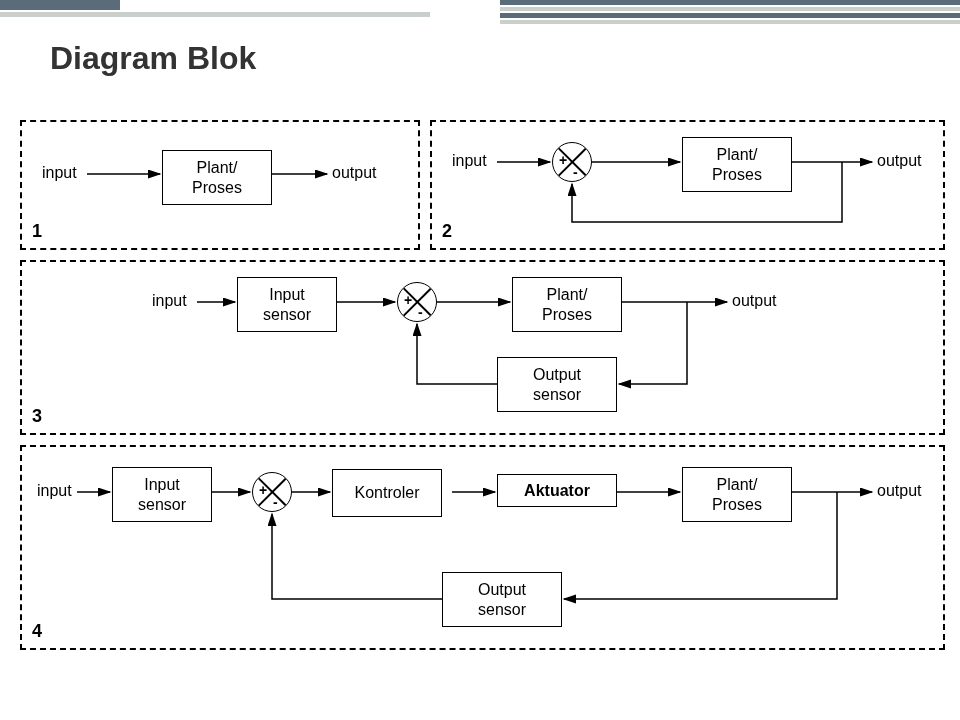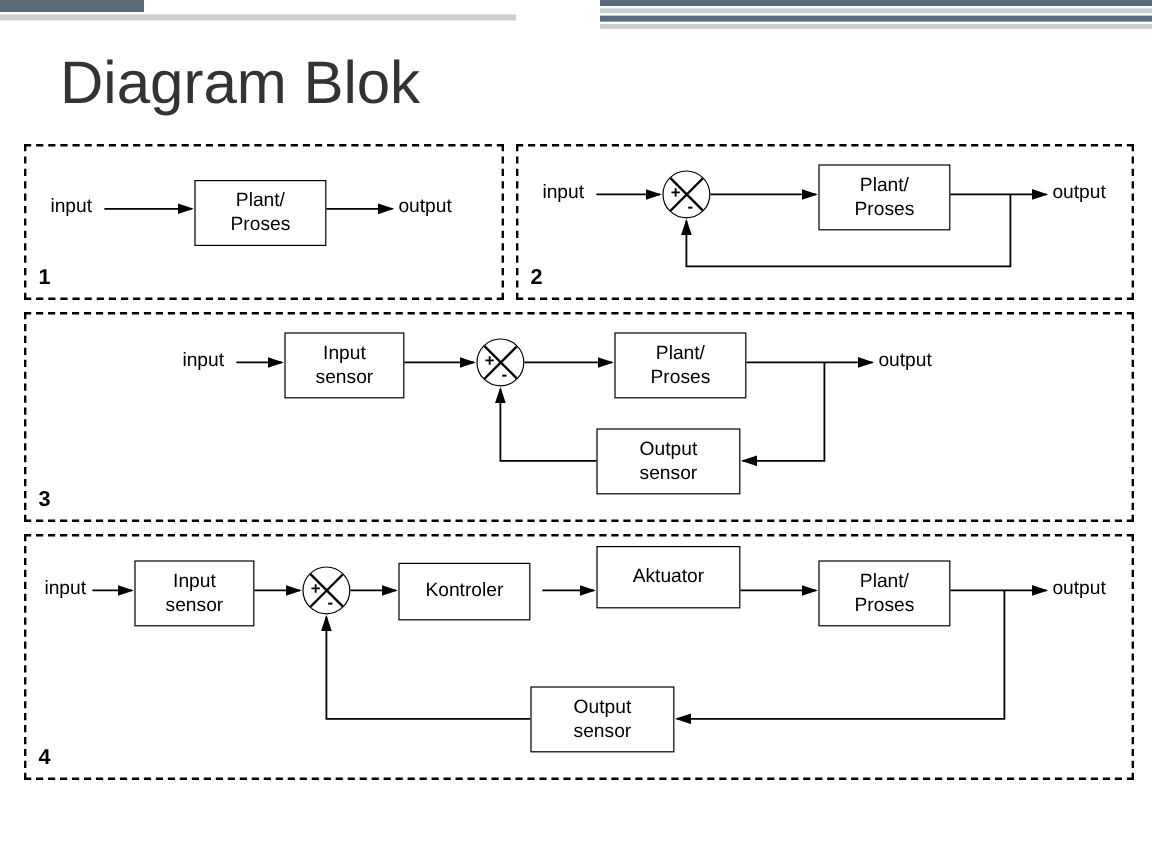--- a/index.html
+++ b/index.html
@@ -19,23 +19,23 @@
     height: 25px;
   }
   .bar-line {
     position: absolute;
     height: 6px;
   }
   .title {
     position: absolute;
     top: 40px;
     left: 50px;
-    font-size: 50px;
+    font-size: 32px;
     color: #333333;
-    font-weight: normal;
+    font-weight: bold;
   }
   .panel {
     position: absolute;
     border: 2px dashed #000;
     box-sizing: border-box;
   }
   .panel-num {
     position: absolute;
     bottom: 6px;
     left: 10px;
@@ -176,21 +176,21 @@
 <div class="panel" style="left:20px;top:445px;width:925px;height:205px;">
   <div class="panel-num">4</div>
   <div class="label" style="left:15px;top:35px;">input</div>
   <div class="block" style="left:90px;top:20px;width:100px;height:55px;white-space:pre;">Input
 sensor</div>
   <div class="summing" style="left:230px;top:25px;">
     <span class="sign-plus" style="left:6px;top:9px;">+</span>
     <span class="sign-minus" style="left:20px;bottom:1px;">-</span>
   </div>
   <div class="block" style="left:310px;top:22px;width:110px;height:48px;">Kontroler</div>
-  <div class="block" style="left:475px;top:8px;width:120px;height:52px;">Aktuator</div>
+  <div class="block" style="left:475px;top:27px;width:120px;height:33px;font-weight:bold;">Aktuator</div>
   <div class="block" style="left:660px;top:20px;width:110px;height:55px;white-space:pre;">Plant/
 Proses</div>
   <div class="label" style="left:855px;top:35px;">output</div>
   <div class="block" style="left:420px;top:125px;width:120px;height:55px;white-space:pre;">Output
 sensor</div>
   <svg class="wire" style="left:0;top:0;width:925px;height:205px;">
     <line x1="55" y1="45" x2="88" y2="45" stroke="#000" stroke-width="1.5" marker-end="url(#arrow)"></line>
     <line x1="190" y1="45" x2="228" y2="45" stroke="#000" stroke-width="1.5" marker-end="url(#arrow)"></line>
     <line x1="270" y1="45" x2="308" y2="45" stroke="#000" stroke-width="1.5" marker-end="url(#arrow)"></line>
     <line x1="430" y1="45" x2="473" y2="45" stroke="#000" stroke-width="1.5" marker-end="url(#arrow)"></line>

